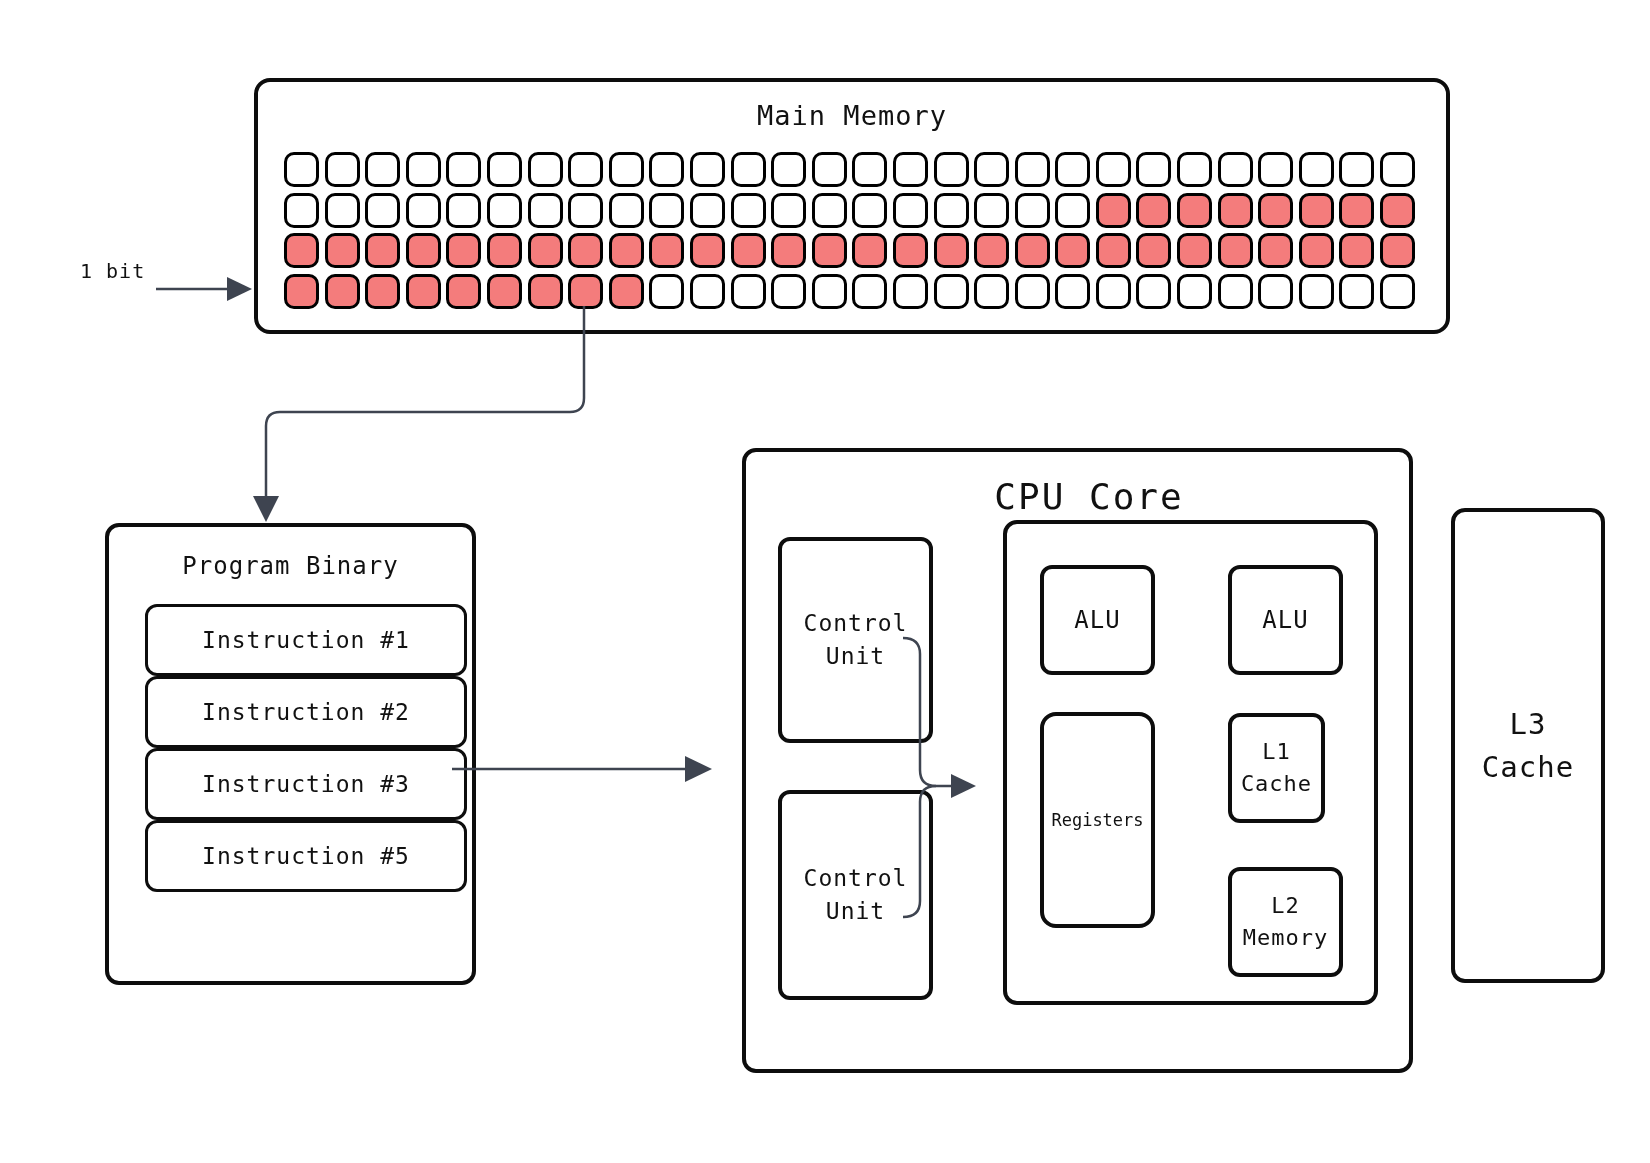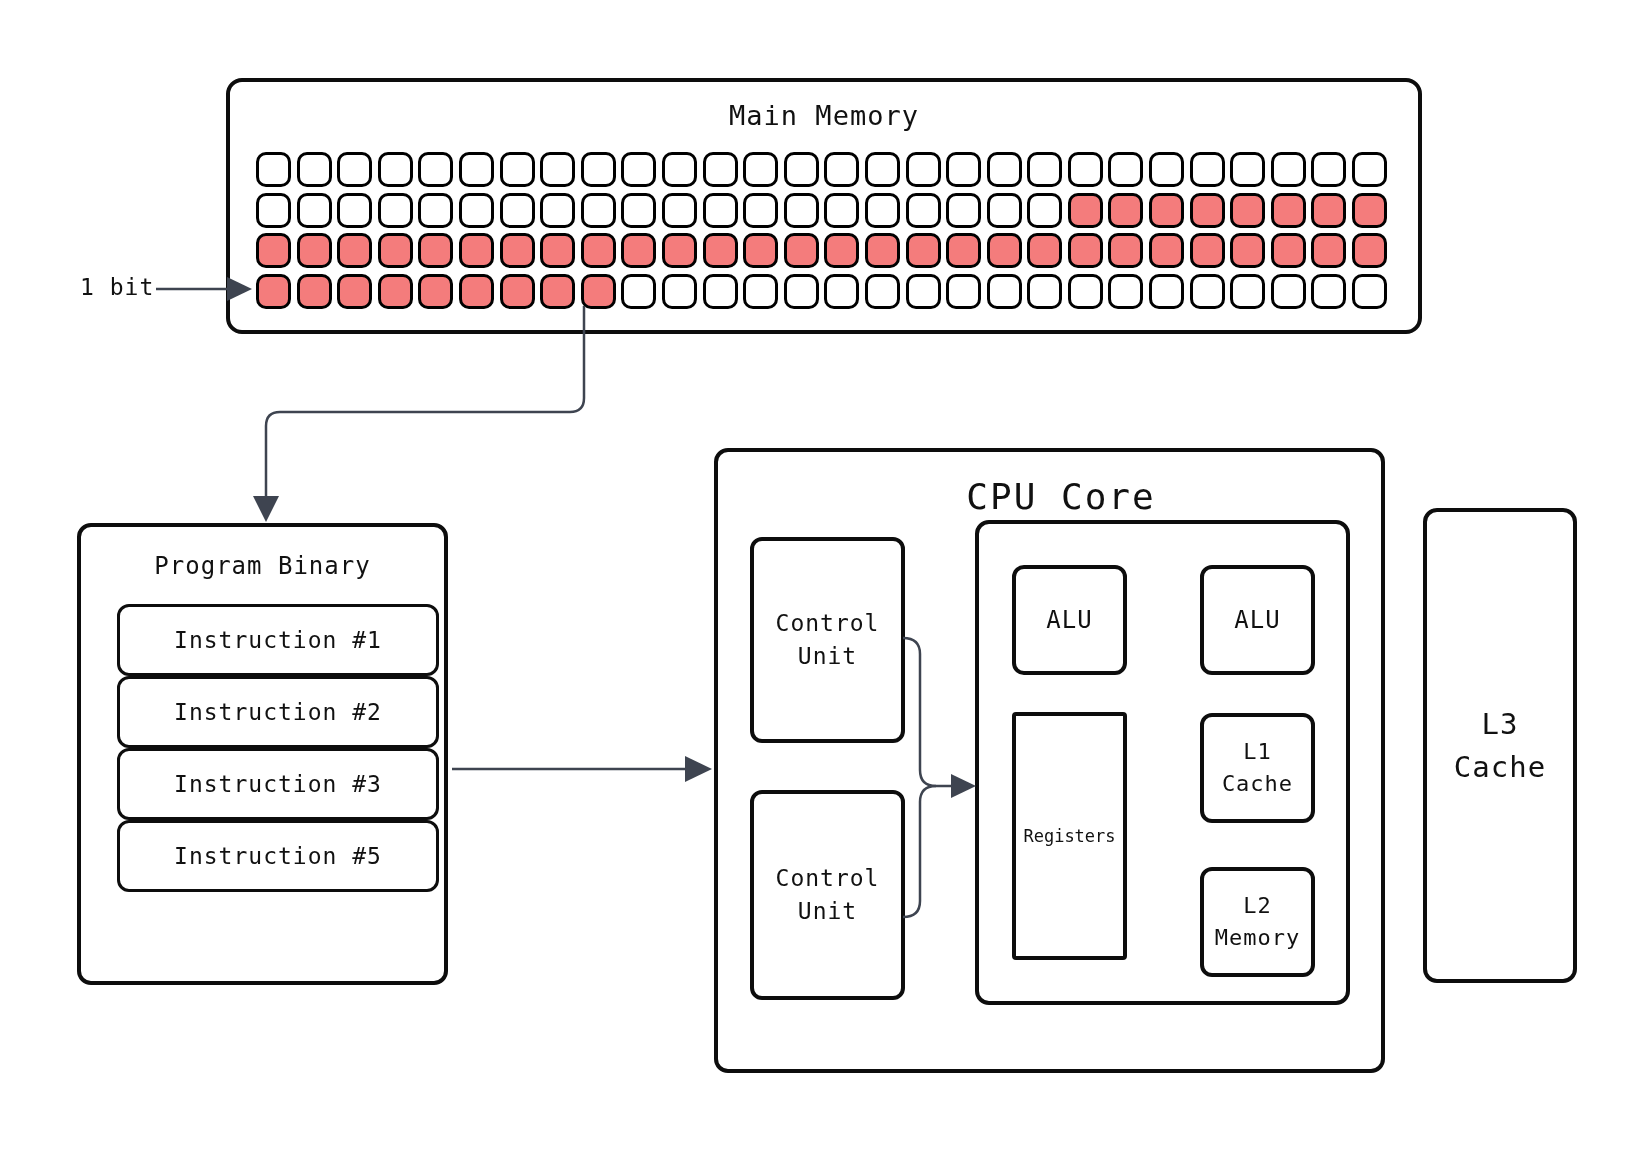--- a/index.html
+++ b/index.html
@@ -16,20 +16,21 @@
     font-family:"DejaVu Sans Mono","Liberation Mono",monospace;
     color:#111;
     overflow:hidden;
   }
   .box{
     position:absolute;
     background:#fff;
     border:4px solid var(--border);
     border-radius:16px;
     box-sizing:border-box;
+    margin-left:28px;
   }
   .box-title{
     position:absolute;left:0;right:0;
     text-align:center;
     font-weight:500;
     letter-spacing:1px;
     white-space:pre;
   }
   .box-label{
     position:absolute;inset:0;
@@ -72,22 +73,22 @@
   }
   
   #connectors{
     position:absolute;left:0;top:0;
     pointer-events:none;
   }
   #connectors path{fill:none;stroke:var(--connector);stroke-width:2.5px;}
   #connectors polygon{fill:var(--connector);stroke:none;}
   
   #bit-pointer-label{
-    position:absolute;left:80px;top:274px;
-    font-size:23px;letter-spacing:1px;
+    position:absolute;left:80px;top:259px;
+    font-size:20px;letter-spacing:1px;
   }
 </style>
 </head>
 <body>
 
 <div id="canvas">
 
   <div class="box" style="left:226px;top:78px;width:1196px;height:256px;">
     <div class="box-title" style="top:18px;font-size:27px;">Main Memory</div>
     <div id="memory-grid">
@@ -235,25 +236,25 @@
   <div class="box" style="left:975px;top:520px;width:375px;height:485px;border-radius:14px;"></div>
 
   <div class="box" style="left:1012px;top:565px;width:115px;height:110px;border-radius:12px;">
     <div class="box-label" style="font-size:24px;">ALU</div>
   </div>
 
   <div class="box" style="left:1200px;top:565px;width:115px;height:110px;border-radius:12px;">
     <div class="box-label" style="font-size:24px;">ALU</div>
   </div>
 
-  <div class="box" style="left:1012px;top:712px;width:115px;height:248px;border-radius:4px;">
+  <div class="box" style="left:1012px;top:712px;width:115px;height:216px;border-radius:16px;">
     <div class="box-label" style="font-size:17px;letter-spacing:0;">Registers</div>
   </div>
 
-  <div class="box" style="left:1200px;top:713px;width:115px;height:110px;border-radius:12px;">
+  <div class="box" style="left:1200px;top:713px;width:97px;height:110px;border-radius:12px;">
     <div class="box-label" style="font-size:22px;">L1
 Cache</div>
   </div>
 
   <div class="box" style="left:1200px;top:867px;width:115px;height:110px;border-radius:12px;">
     <div class="box-label" style="font-size:22px;">L2
 Memory</div>
   </div>
 
   <div class="box" style="left:1423px;top:508px;width:154px;height:475px;border-radius:14px;">

